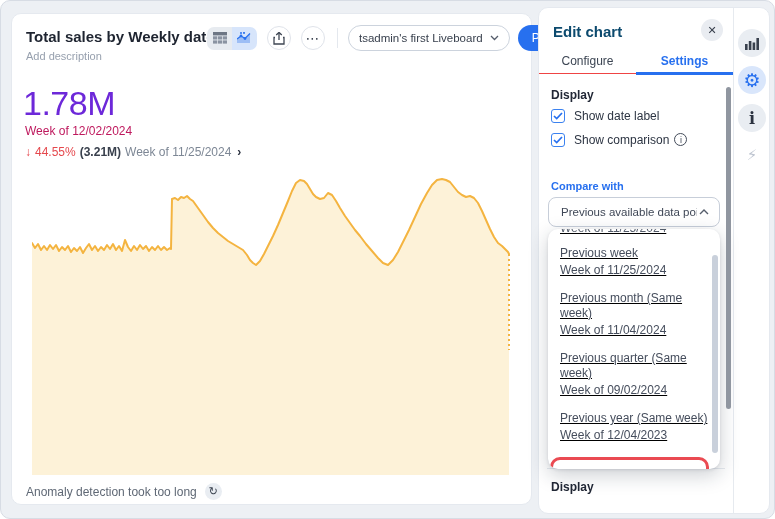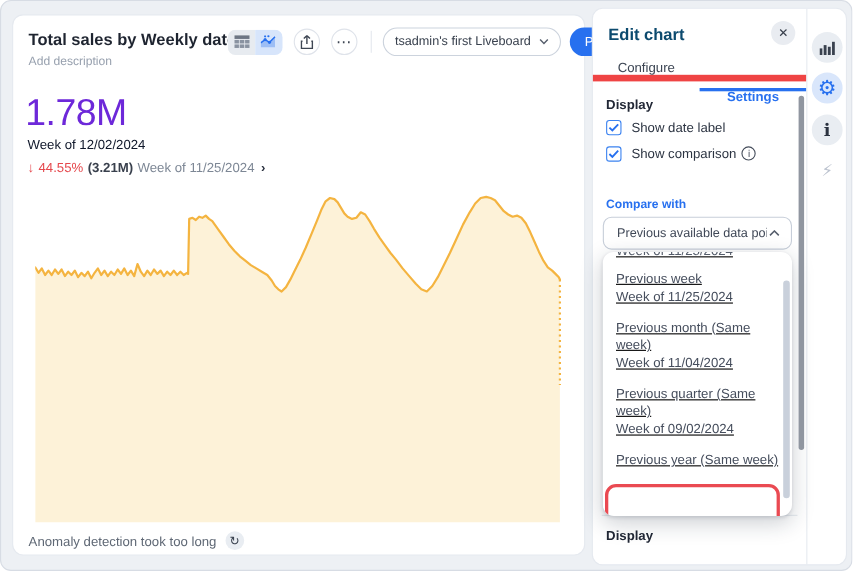--- a/index.html
+++ b/index.html
@@ -17,41 +17,41 @@
   .seg-table { background:#e7ebf0; }
   .seg-chart { background:#d7e5fb; }
   .circle-btn { width:24px; height:24px; border:1px solid #dfe3ea; border-radius:50%; display:flex; align-items:center; justify-content:center; margin-left:10px; background:#fff; color:#3e4653; }
   .ellipsis { font-size:14px; color:#3e4653; letter-spacing:1px; line-height:10px; }
   .tb-divider { width:1px; height:20px; background:#e4e8ee; margin-left:12px; }
   .lb-pill { height:26px; margin-left:10px; border:1px solid #ccd3dd; border-radius:14px; display:flex; align-items:center; padding:0 10px; font-size:11.5px; color:#39414e; background:#fff; white-space:nowrap; }
   .lb-pill svg { margin-left:7px; }
   .pin-btn { height:26px; margin-left:8px; background:#2770ef; color:#fff; border:none; border-radius:14px; font-size:12px; padding:0 14px; font-family:inherit; }
 
   .kpi { position:absolute; left:11px; top:70px; font-size:34px; font-weight:normal; color:#6d28d9; letter-spacing:-0.5px; }
-  .kpi-date { position:absolute; left:13px; top:110px; font-size:12px; color:#0f172a; }
+  .kpi-date { position:absolute; left:13px; top:110px; font-size:12px; color:#be185d; }
   .cmp-row { position:absolute; left:13px; top:131px; font-size:12px; display:flex; align-items:center; gap:4px; }
   .cmp-red { color:#e5484d; }
   .cmp-abs { color:#39404d; font-weight:bold; }
   .cmp-label { color:#7d8795; }
   .cmp-chev { color:#2b3240; font-weight:bold; font-size:12px; margin-left:2px; }
 
   .spark { position:absolute; left:20px; top:153px; }
 
   .card-footer { position:absolute; left:14px; top:469px; display:flex; align-items:center; gap:8px; }
   .footer-text { font-size:12px; color:#5f6875; }
   .retry { width:17px; height:17px; border-radius:50%; background:#e9edf2; color:#39414e; font-size:11px; display:flex; align-items:center; justify-content:center; }
 
   
   .right { position:absolute; left:537px; top:6px; width:232px; height:507px; background:#fff; border:1px solid #e5e9ef; border-radius:10px; }
   .panel { position:absolute; left:0; top:0; width:194px; height:100%; }
   .panel-title { position:absolute; left:14px; top:15px; font-size:15px; font-weight:bold; color:#0c4a6e; }
   .close-btn { position:absolute; left:162px; top:11px; width:22px; height:22px; border-radius:50%; background:#e9ecf1; border:none; color:#39404d; font-size:11px; display:flex; align-items:center; justify-content:center; font-family:inherit; }
-  .tabs { position:absolute; left:0; top:42px; width:194px; height:24px; display:flex; border-bottom:6px solid #ef4444; }
+  .tabs { position:absolute; left:0; top:42px; width:194px; height:24px; display:flex; border-bottom:1px solid #ef4444; }
   .tab { flex:1; text-align:center; font-size:12px; color:#3c4553; padding-top:4px; position:relative; }
-  .tab.active { color:#2770ef; font-weight:bold;margin-top:27px; }
+  .tab.active { color:#2770ef; font-weight:bold; }
   .tab.active::after { content:""; position:absolute; left:0; right:0; bottom:-2px; height:3px; background:#2770ef; }
 
   .sec-heading { font-size:12px; font-weight:bold; color:#222836; }
   .display-head { position:absolute; left:12px; top:80px; }
   .checks { position:absolute; left:12px; top:100px; display:flex; flex-direction:column; gap:9px; }
   .check-row { display:flex; align-items:center; gap:9px; height:15px; }
   .checkbox { width:14px; height:14px; border:1.5px solid #3b82f0; border-radius:3px; background:#fff; display:flex; align-items:center; justify-content:center; }
   .check-label { font-size:12px; color:#2c3442; white-space:nowrap; display:flex; align-items:center; gap:5px;justify-content:center; }
   .info-i { width:13px; height:13px; border:1px solid #444c5a; border-radius:50%; font-size:9px; color:#444c5a; display:inline-flex; align-items:center; justify-content:center; }
 
@@ -221,20 +221,21 @@
             <div class="dd-option">
     <div class="dd-name">Previous month (Same week)</div>
     <div class="dd-sub">Week of 11/04/2024</div>
   </div>
             <div class="dd-option">
     <div class="dd-name">Previous quarter (Same week)</div>
     <div class="dd-sub">Week of 09/02/2024</div>
   </div>
             <div class="dd-option">
     <div class="dd-name">Previous year (Same week)</div>
+    <div class="dd-sub">Week of 12/04/2023</div>
   </div>
             <div class="dd-option custom">
 
   <div class="annotation"></div>
             </div>
           </div>
         <div class="dd-scroll"></div>
       </div>
 
       <div class="panel-divider"></div>

